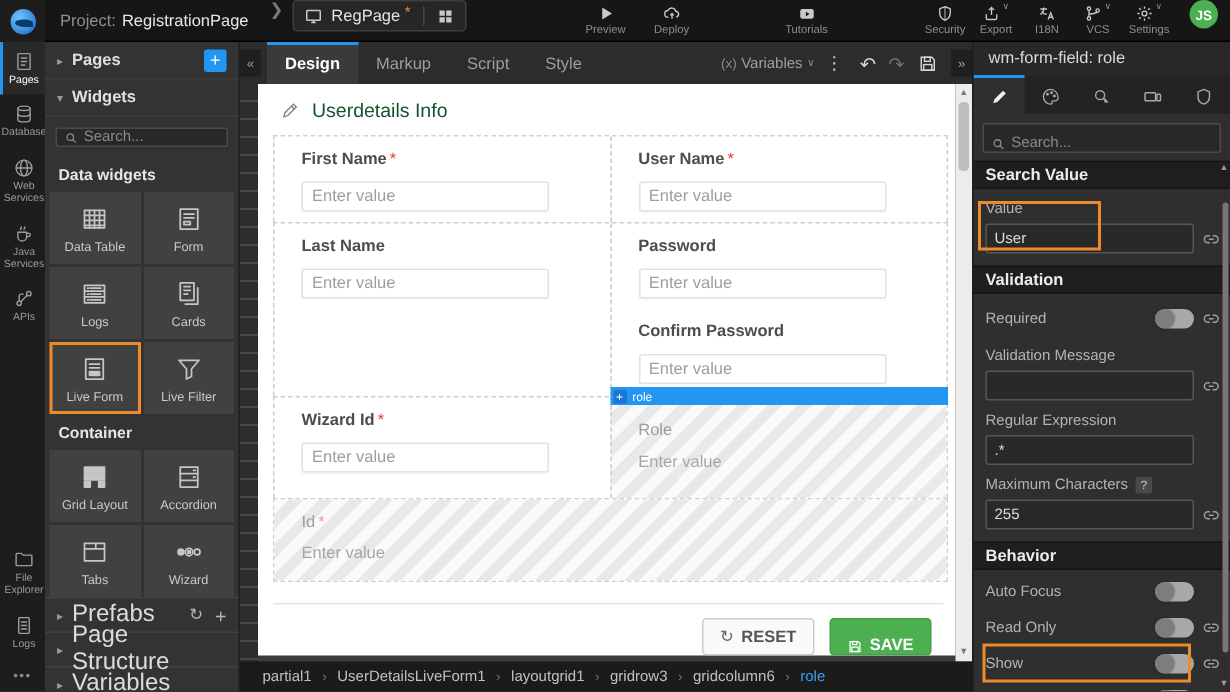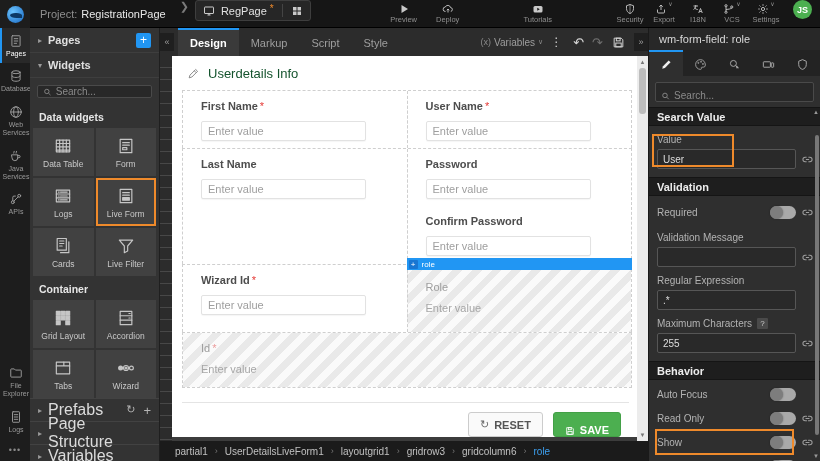--- a/index.html
+++ b/index.html
@@ -410,39 +410,39 @@
             </div>
             <div class="tile">
               <span class="tile-ic">
                 <svg viewBox="0 0 24 24" fill="none" stroke="currentColor" stroke-width="1.4" stroke-linecap="round" stroke-linejoin="round">
                   <rect x="4" y="5" width="16" height="14"></rect>
                   <path d="M4 9.6h16M4 14.2h16M6.5 7.3h1M9 7.3h8M6.5 12h1M9 12h8M6.5 16.7h1M9 16.7h8"></path>
                 </svg>
               </span>
               <div class="tile-label">Logs</div>
             </div>
+            <div class="tile">
+              <span class="tile-ic">
+                <svg viewBox="0 0 24 24" fill="none" stroke="currentColor" stroke-width="1.4" stroke-linecap="round" stroke-linejoin="round">
+                  <rect x="5" y="3" width="11" height="14"></rect>
+                  <path d="M8 6h5M8 9h5M8 12h3"></path>
+                  <path d="M19 7v13H9"></path>
+                </svg>
+              </span>
+              <div class="tile-label">Cards</div>
+            </div>
             <div class="tile hl">
               <span class="tile-ic">
                 <svg viewBox="0 0 24 24" fill="none" stroke="currentColor" stroke-width="1.4" stroke-linecap="round" stroke-linejoin="round">
                   <rect x="5" y="4" width="14" height="16"></rect>
                   <path d="M8 8h8M8 11h8"></path>
                   <rect x="8" y="14" width="8" height="3" fill="currentColor"></rect>
                 </svg>
               </span>
               <div class="tile-label">Live Form</div>
-            </div>
-            <div class="tile">
-              <span class="tile-ic">
-                <svg viewBox="0 0 24 24" fill="none" stroke="currentColor" stroke-width="1.4" stroke-linecap="round" stroke-linejoin="round">
-                  <rect x="5" y="3" width="11" height="14"></rect>
-                  <path d="M8 6h5M8 9h5M8 12h3"></path>
-                  <path d="M19 7v13H9"></path>
-                </svg>
-              </span>
-              <div class="tile-label">Cards</div>
             </div>
             <div class="tile">
               <span class="tile-ic">
                 <svg viewBox="0 0 24 24" fill="none" stroke="currentColor" stroke-width="1.4" stroke-linecap="round" stroke-linejoin="round">
                   <path d="M4 5h16l-6 7v6l-4 2v-8z"></path>
                 </svg>
               </span>
               <div class="tile-label">Live Filter</div>
             </div>
           </div>

